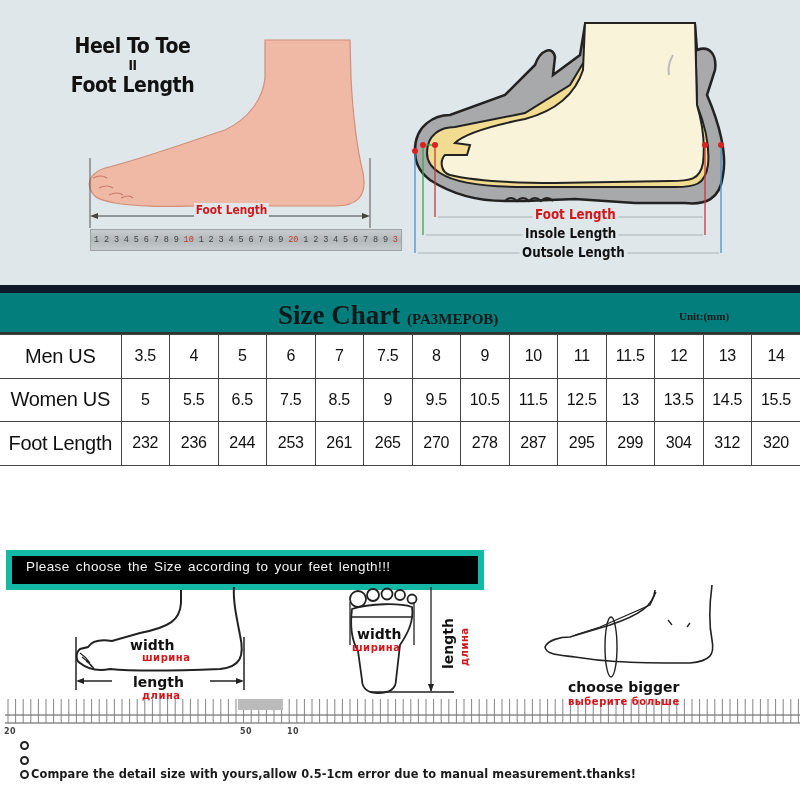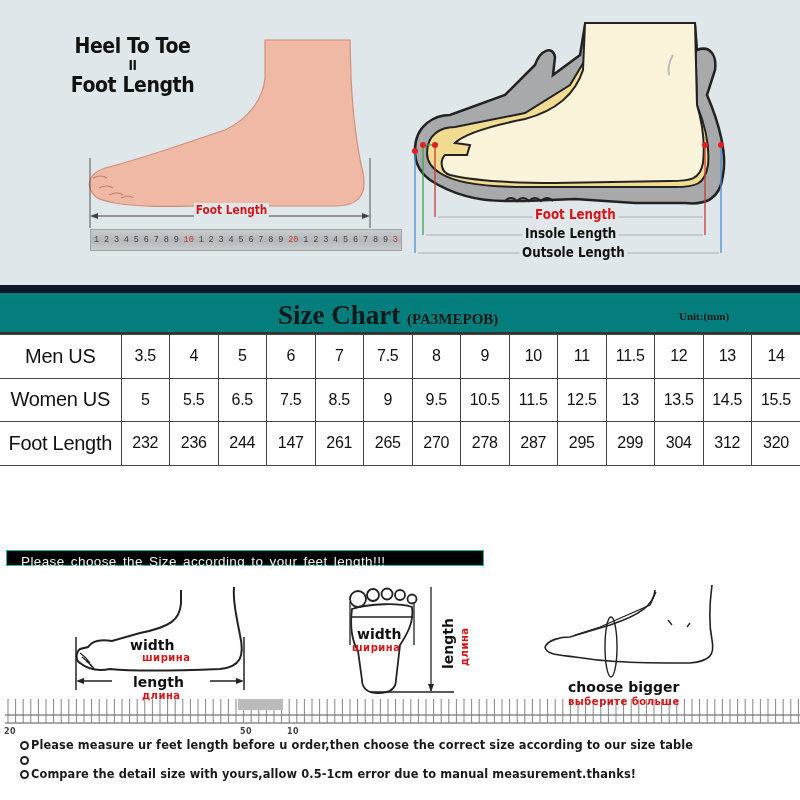--- a/index.html
+++ b/index.html
@@ -70,22 +70,22 @@
     table.sizes td {
       border: 1.5px solid #444; height: 43.5px; text-align: center; vertical-align: middle;
       font-family: "Liberation Sans", sans-serif; font-size: 16px; color: #111;
       padding: 0; white-space: nowrap; letter-spacing: -0.3px;
     }
     table.sizes td.rowlabel { width: 121px; font-size: 20px; border-left: none; }
     table.sizes td:last-child { border-right: none; }
 
     
     .notice-bar {
-      position: absolute; left: 6px; top: 550px; width: 478px; height: 16px;
-      background: #000; border: 1px solid #14b8a6;
+      position: absolute; left: 6px; top: 550px; width: 478px; height: 40px;
+      background: #000; border: 6px solid #14b8a6;
       color: #f2f2f2; font-family: "Liberation Sans", sans-serif; font-size: 13.5px;
       line-height: 22px; padding-left: 14px; letter-spacing: 0.4px; word-spacing: 2px;
       transform-origin: left top;
     }
     .guide-svg { position: absolute; left: 0; top: 575px; }
     .diag-label {
       position: absolute; font-family: "DejaVu Sans", sans-serif; font-weight: bold; white-space: nowrap;
       line-height: 1;
     }
     .diag-label.en { font-size: 14px; color: #111; }
@@ -232,21 +232,21 @@
           <td>13</td>
           <td>13.5</td>
           <td>14.5</td>
           <td>15.5</td>
         </tr>
         <tr>
           <td class="rowlabel">Foot Length</td>
           <td>232</td>
           <td>236</td>
           <td>244</td>
-          <td>147</td>
+          <td>253</td>
           <td>261</td>
           <td>265</td>
           <td>270</td>
           <td>278</td>
           <td>287</td>
           <td>295</td>
           <td>299</td>
           <td>304</td>
           <td>312</td>
           <td>320</td>
@@ -416,16 +416,16 @@
 
 <div class="diag-label en" style="left:357px;top:627px;">width</div>
 <div class="diag-label ru" style="left:352px;top:643px;">ширина</div>
 <div class="diag-label en vert" style="left:441px;top:669px;">length</div>
 <div class="diag-label ru vert" style="left:460px;top:666px;">длина</div>
 
 <div class="diag-label en" style="left:568px;top:680px;">choose bigger</div>
 <div class="diag-label ru" style="left:568px;top:697px;">выберите больше</div>
 
 <ul class="notes" id="notes-list">
-    <li><span class="bullet"></span><span>Please measure ur feet length before u order,then choose the correct size according to our size table</span><span class="hl"></span></li>
+    <li><span class="bullet"></span><span class="hl"></span></li>
     <li><span class="bullet"></span><span class="hl"></span></li>
     <li><span class="bullet"></span><span>Compare the detail size with yours,allow 0.5-1cm error due to manual measurement.thanks!</span><span class="hl"></span></li>
   </ul>
 
 </body></html>

